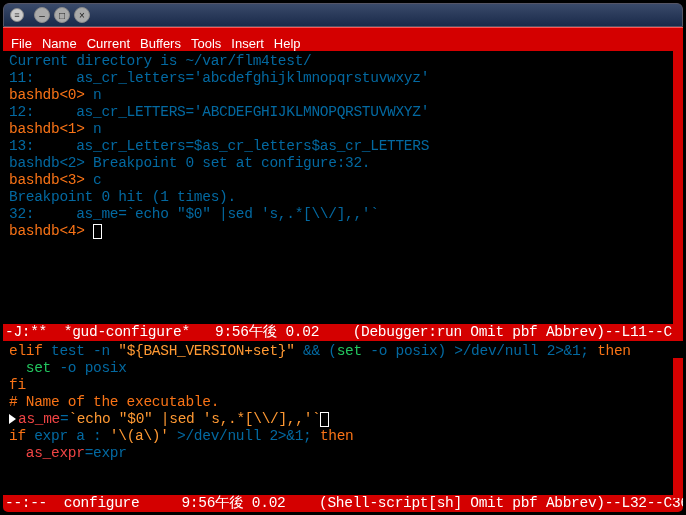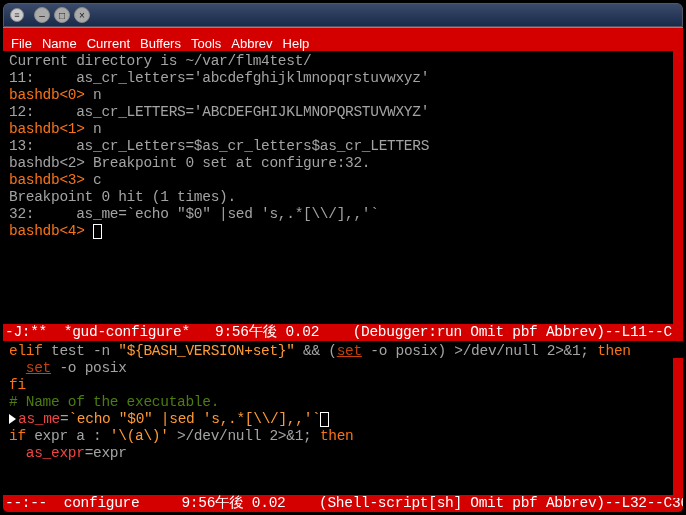--- a/index.html
+++ b/index.html
@@ -81,26 +81,26 @@
   overflow: hidden;
 }
 .scroll-gutter {
   position: absolute;
   right: 0; top: 0;
   width: 10px;
   background: #d40000;
 }
 .sg1 { top: 0; height: 290px; }
 .sg2 { top: 307px; height: 140px; }
-.c-white { color: #a3a3a3; }
+.c-white { color: #0369a1; }
 .c-cyan  { color: #f97316; }
 .c-yel   { color: #ef4444; }
 .c-orange{ color: #ff9933; }
-.c-green { color: #c2410c; text-decoration: underline; }
-.c-red   { color: #4d7c0f; }
+.c-green { color: #22c55e; }
+.c-red   { color: #f97316; }
 .cursor {
   display: inline-block;
   width: 9px; height: 15px;
   border: 1px solid #fff;
   vertical-align: text-bottom;
 }
 .tri {
   display: inline-block;
   width: 0; height: 0;
   border-top: 5px solid transparent;
@@ -119,21 +119,21 @@
   <span class="wbtn">□</span>
   <span class="wbtn">×</span>
 </div>
 
 <div class="menubar">
   <span>File</span>
   <span>Name</span>
   <span>Current</span>
   <span>Buffers</span>
   <span>Tools</span>
-  <span>Abbrev</span>
+  <span>Insert</span>
   <span>Help</span>
 </div>
 
 <div class="editor">
   <div class="scroll-gutter sg1"></div>
   <div class="scroll-gutter sg2"></div>
 
   <div class="buffer" id="buf-top" style="height:273px;"><div><span class="c-white">Current directory is ~/var/flm4test/</span></div><div><span class="c-white">11:     as_cr_letters='abcdefghijklmnopqrstuvwxyz'</span></div><div><span class="c-cyan">bashdb&lt;0&gt; </span><span class="c-white">n</span></div><div><span class="c-white">12:     as_cr_LETTERS='ABCDEFGHIJKLMNOPQRSTUVWXYZ'</span></div><div><span class="c-cyan">bashdb&lt;1&gt; </span><span class="c-white">n</span></div><div><span class="c-white">13:     as_cr_Letters=$as_cr_letters$as_cr_LETTERS</span></div><div><span class="c-white">bashdb&lt;2&gt; Breakpoint 0 set at configure:32.</span></div><div><span class="c-cyan">bashdb&lt;3&gt; </span><span class="c-white">c</span></div><div><span class="c-white">Breakpoint 0 hit (1 times).</span></div><div><span class="c-white">32:     as_me=`echo "$0" |sed 's,.*[\\/],,'`</span></div><div><span class="c-cyan">bashdb&lt;4&gt; </span><span class="c-white"></span><span class="cursor"></span></div></div>
   <div class="modeline">-J:**  *gud-configure*   9:56午後 0.02    (Debugger:run Omit pbf Abbrev)--L11--C10--</div>
 

